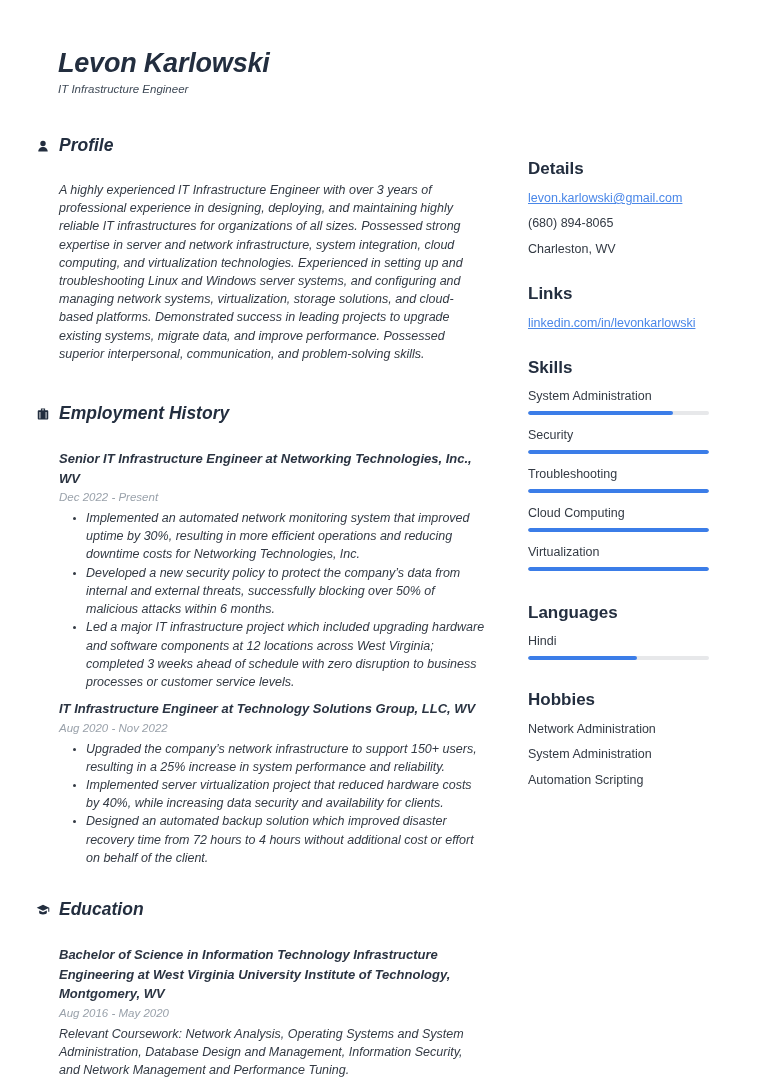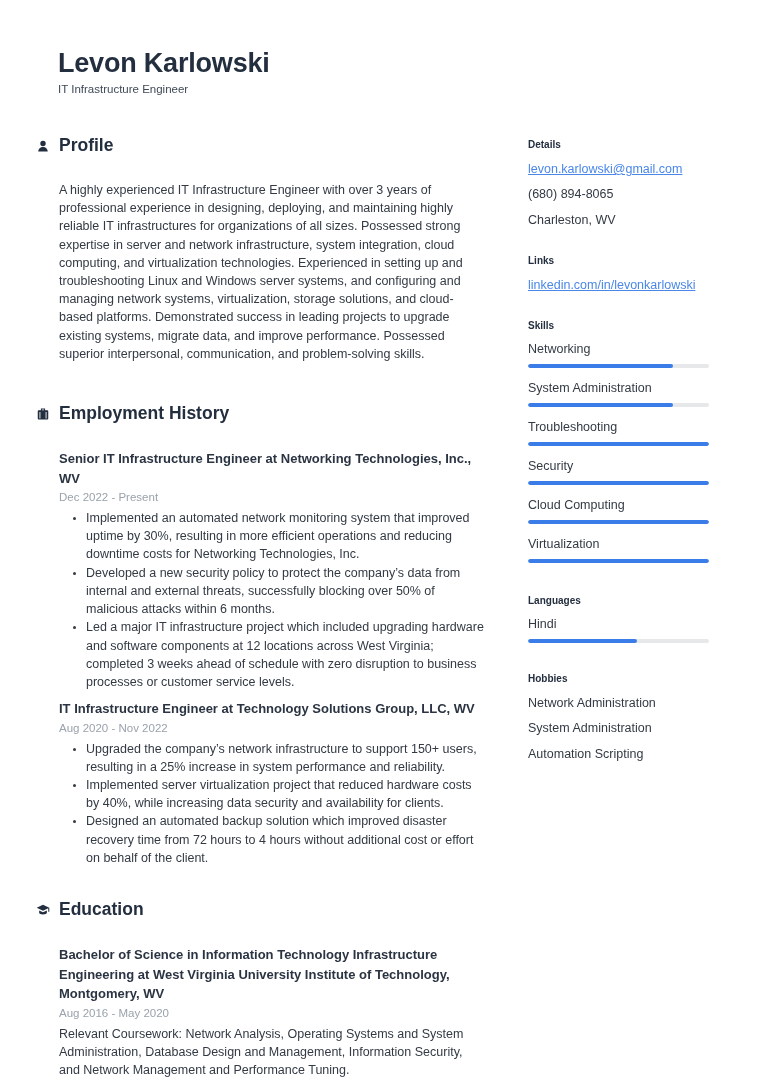--- a/index.html
+++ b/index.html
@@ -12,20 +12,21 @@
     margin: 0 auto;
     background: #fff;
     overflow: hidden;
     display: flex;
     color: var(--body, #333a44);
   }
   .col-main {
     width: 486px;
     padding: 48px 0 0 36px;
     flex: 0 0 auto;
+    font-style: italic;
   }
   .col-side {
     width: 181px;
     margin-left: 42px;
     padding-top: 139px;
     flex: 0 0 auto;
   }
   
   header { padding-left: 22px; }
   h1 {
@@ -70,24 +71,25 @@
   ul.bullets li {
     font-size: 12.5px;
     line-height: 18.2px;
     color: var(--body, #333a44);
   }
   ul.bullets li::marker { font-size: 10px; }
   .sec.tight { margin-top: 32px; }
   
   .side-sec { margin-bottom: 27px; }
   .side-sec h3 {
-    font-size: 10px;
+    font-size: 17px;
     font-weight: 700;
     color: var(--heading, #232e3f);
     margin-bottom: 11px;
+    margin-top: 20px;
   }
   .side-row { font-size: 12.5px; color: var(--body, #333a44); margin-bottom: 9px; line-height: 1.3; }
   a.link {
     display: block;
     font-size: 12.5px;
     color: var(--link, #4a87e8);
     margin-bottom: 9px;
     line-height: 1.3;
     cursor: pointer;
     word-break: break-all;
@@ -201,39 +203,33 @@
 
     <div class="side-sec">
       <h3>Links</h3>
       <a class="link" href="#">linkedin.com/in/levonkarlowski</a>
     </div>
 
     <div class="side-sec">
       <h3>Skills</h3>
       <div id="skills">
           <div class="meter">
-            <div class="meter-label">Networking</div>
+            <div class="meter-label">System Administration</div>
             <div class="track">
               <div class="fill" style="width: 80%;"></div>
             </div>
           </div>
           <div class="meter">
-            <div class="meter-label">System Administration</div>
-            <div class="track">
-              <div class="fill" style="width: 80%;"></div>
+            <div class="meter-label">Security</div>
+            <div class="track">
+              <div class="fill" style="width: 100%;"></div>
             </div>
           </div>
           <div class="meter">
             <div class="meter-label">Troubleshooting</div>
-            <div class="track">
-              <div class="fill" style="width: 100%;"></div>
-            </div>
-          </div>
-          <div class="meter">
-            <div class="meter-label">Security</div>
             <div class="track">
               <div class="fill" style="width: 100%;"></div>
             </div>
           </div>
           <div class="meter">
             <div class="meter-label">Cloud Computing</div>
             <div class="track">
               <div class="fill" style="width: 100%;"></div>
             </div>
           </div>

